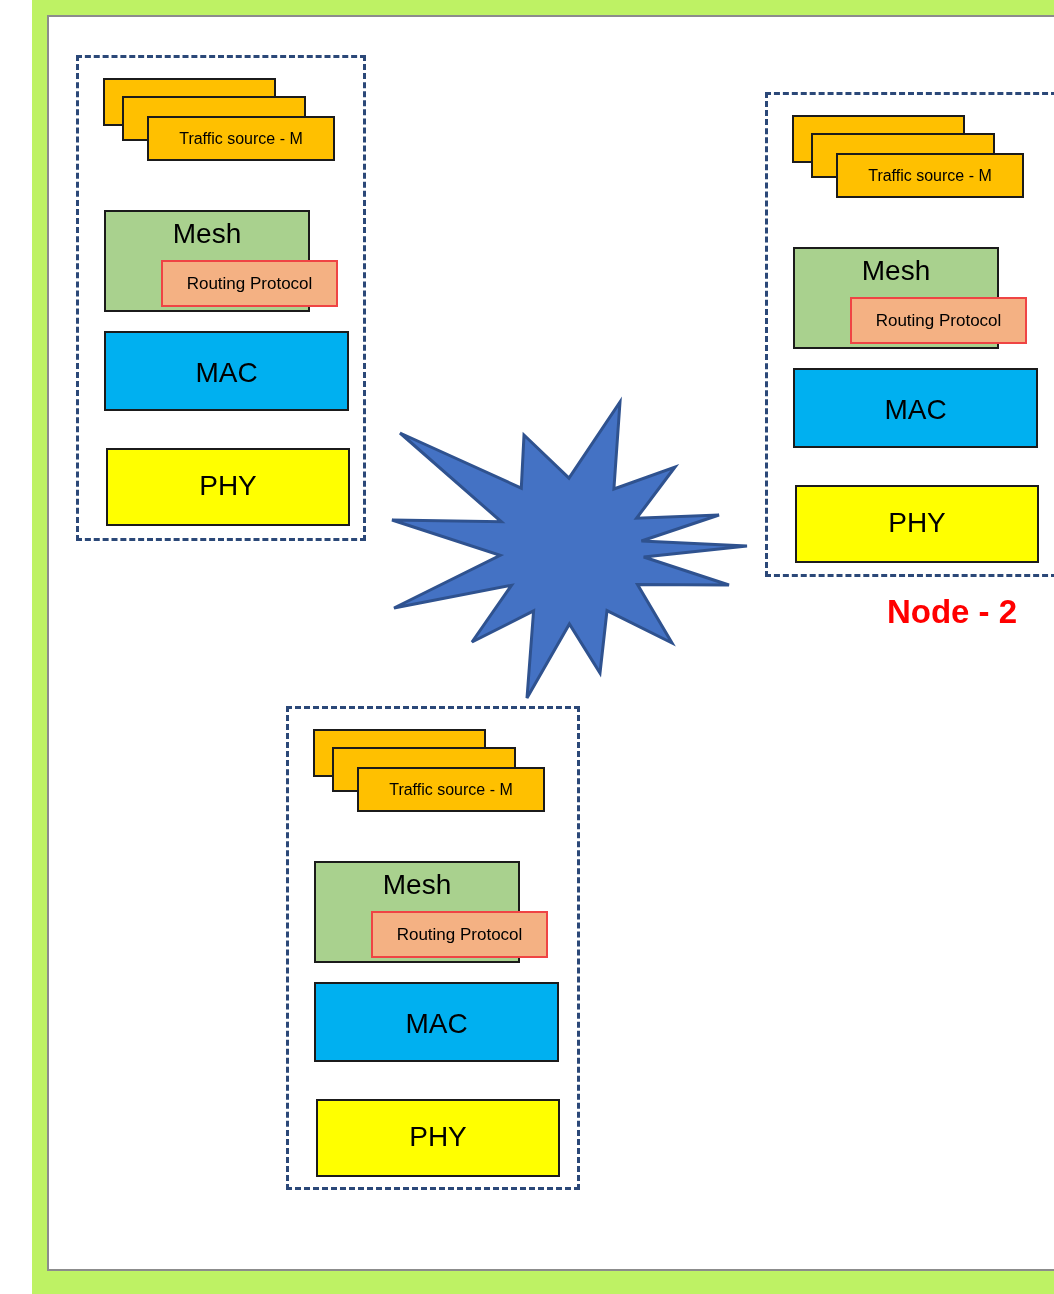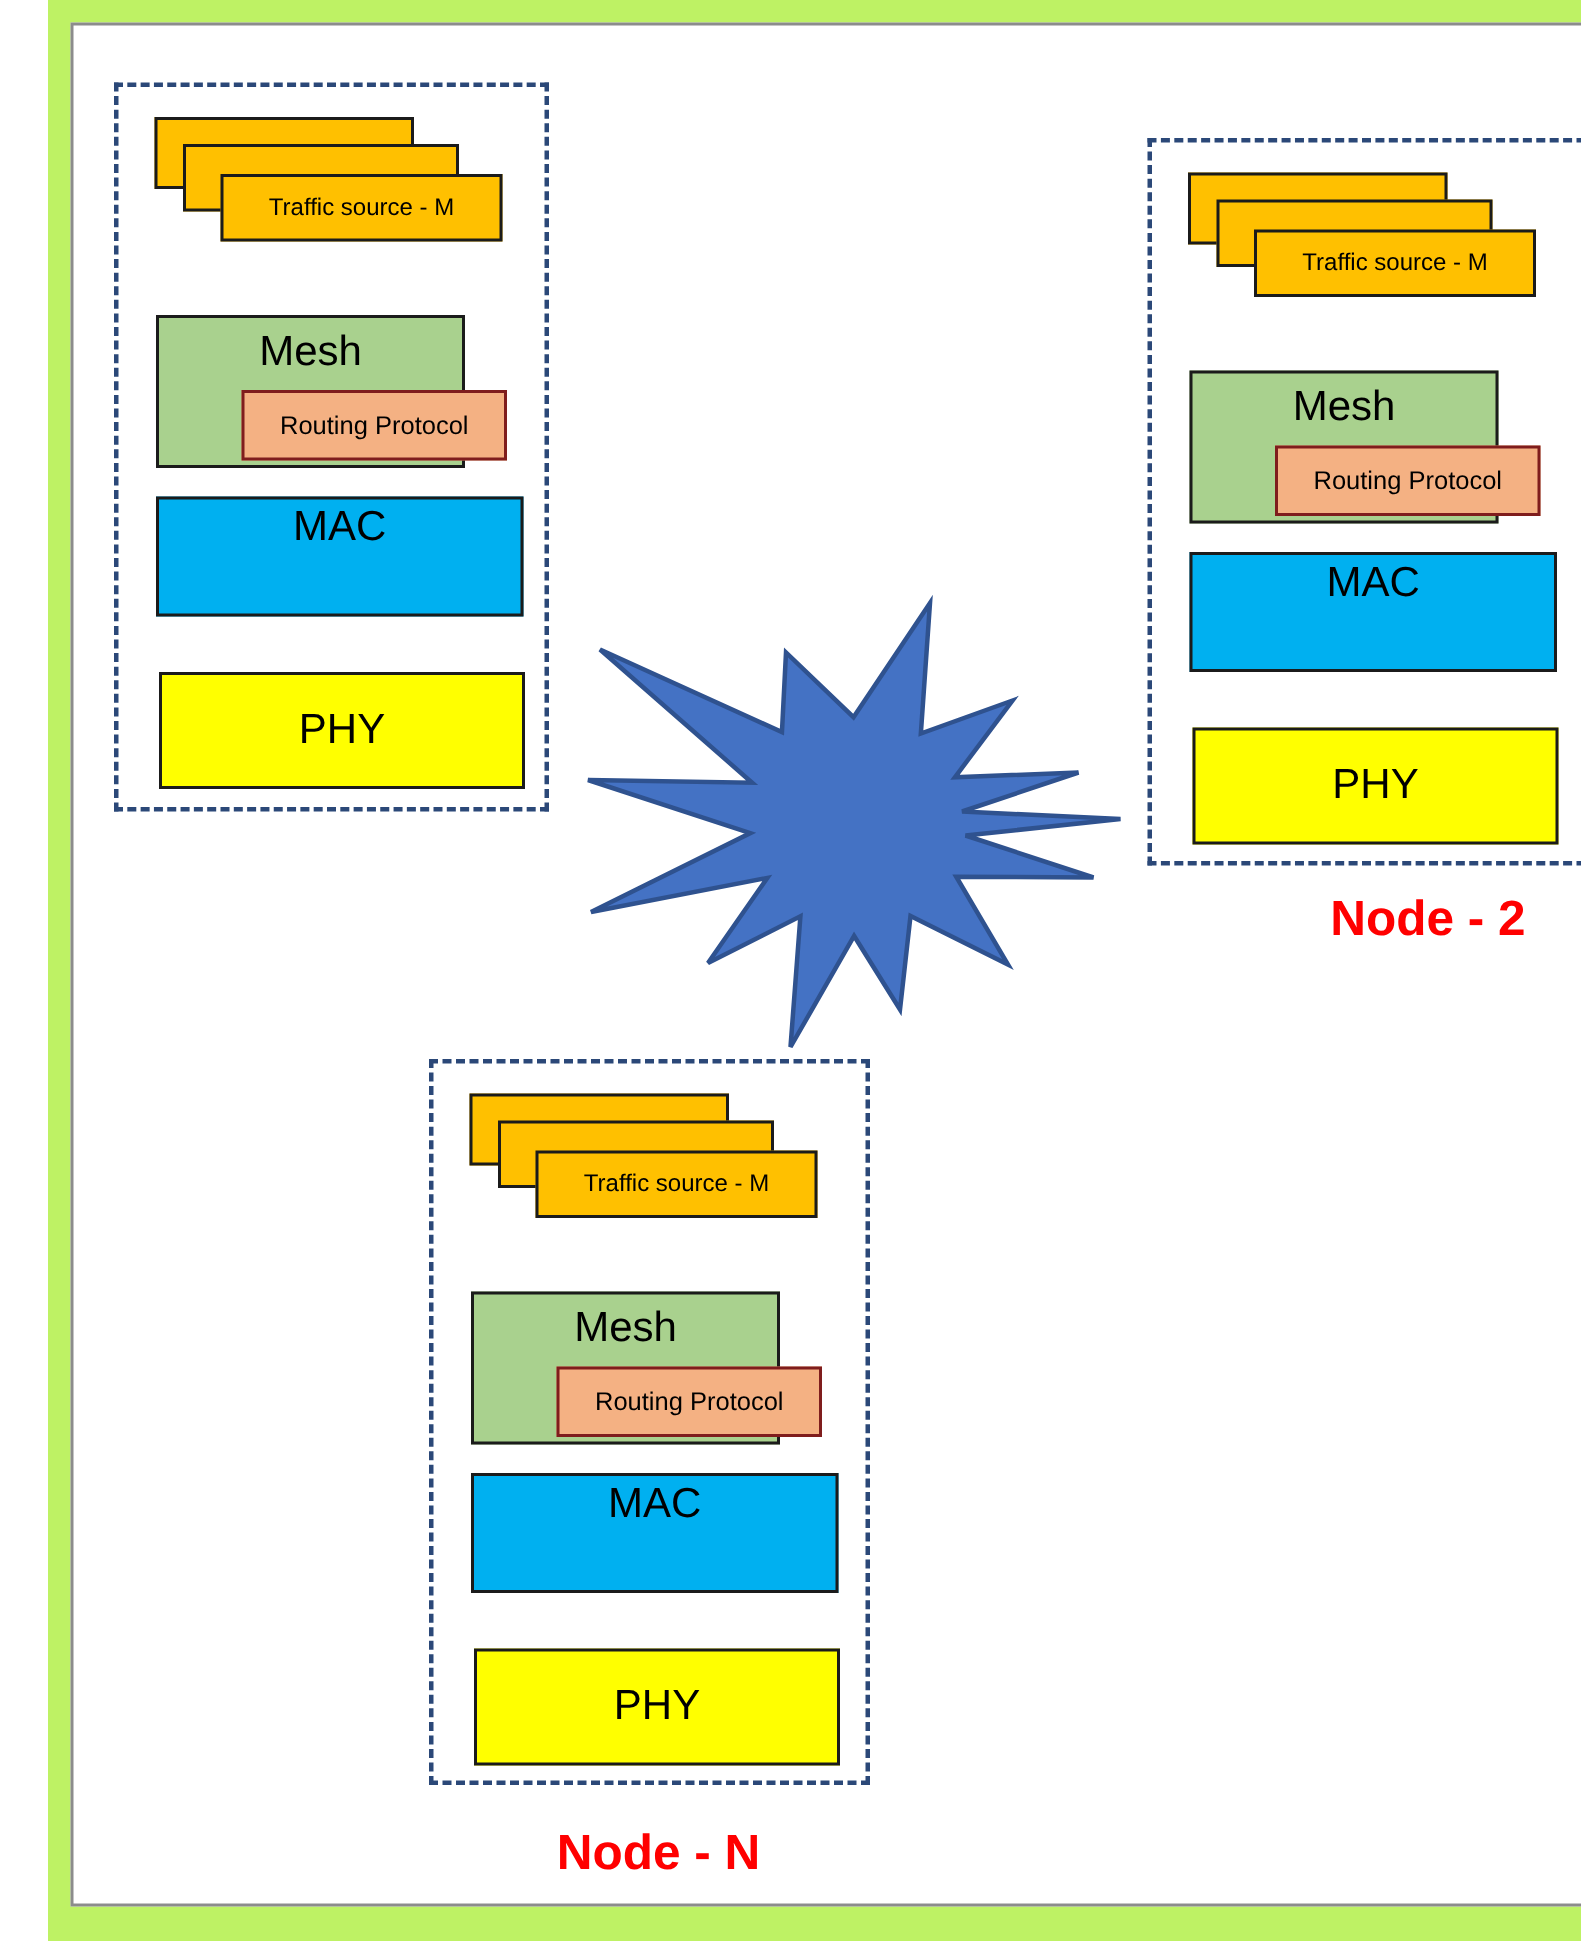--- a/index.html
+++ b/index.html
@@ -30,29 +30,29 @@
     display:flex; align-items:center; justify-content:center;
     font-size:16px; color:#000; }
 
   .mesh-box {
     position:absolute; left:25px; top:152px; width:206px; height:102px;
     background:var(--mesh, #A9D18E); border:2px solid #1b1b1b;
   }
   .mesh-title { text-align:center; font-size:28px; margin-top:6px; color:#000; }
   .routing-box {
     position:absolute; left:55px; top:48px; width:177px; height:47px;
-    background:var(--routing-protocol, #F4B183); border:2px solid #7f1d1d;
+    background:var(--routing-protocol, #F4B183); border:2px solid #ef4444;
     display:flex; align-items:center; justify-content:center;
     font-size:17px; color:#000;
   }
   .mac-box {
     position:absolute; left:25px; top:273px; width:245px; height:80px;
     background:var(--mac, #00B0F0); border:2px solid #1b1b1b;
     display:flex; justify-content:center; align-items:flex-start;
-    padding-top:2px; font-size:28px; color:#000;
+    padding-top:24px; font-size:28px; color:#000;
   }
   .phy-box {
     position:absolute; left:27px; top:390px; width:244px; height:78px;
     background:var(--phy, #FFFF00); border:2px solid #1b1b1b;
     display:flex; justify-content:center; align-items:flex-start;
     padding-top:20px; font-size:28px; color:#000;
   }
 
   .node-label {
     position:absolute; font-size:33px; font-weight:bold;
@@ -133,21 +133,20 @@
         <span>Routing Protocol</span>
       </div>
     </div>
     <div class="mac-box">
       <span>MAC</span>
     </div>
     <div class="phy-box">
       <span>PHY</span>
     </div>
   </div>
-  <div class="node-label label-n">Node - N</div>
 
   <svg class="star-svg" viewBox="350 390 372 320" aria-hidden="true">
     <polygon class="star-poly" points="
       715,546 611.7,557 697,585 605.5,584.5 640,643 575,610.6 568,673
       537.4,624 495,698 501.6,610.9 440,642 479.5,585.3 362,608
       468.2,555.4 360,520 469.4,521.8 368,433 489.3,488.1 492,435
       537,478.1 588,402 581.9,489 643,467 604.6,518.2 687,515 609.4,541"></polygon>
   </svg>
   <div class="star-text">
   </div>

